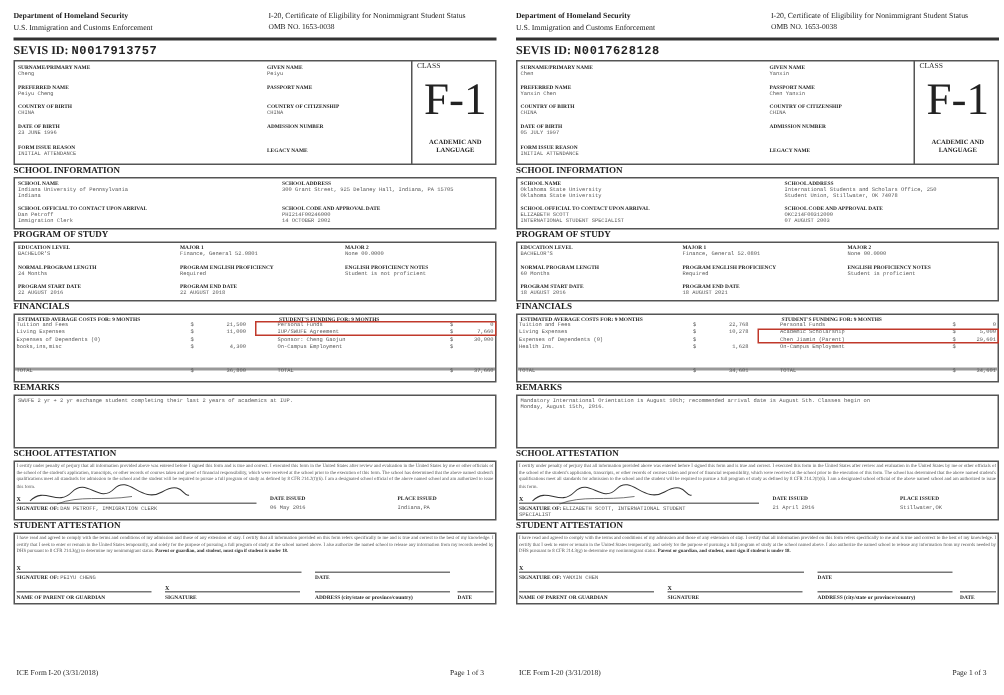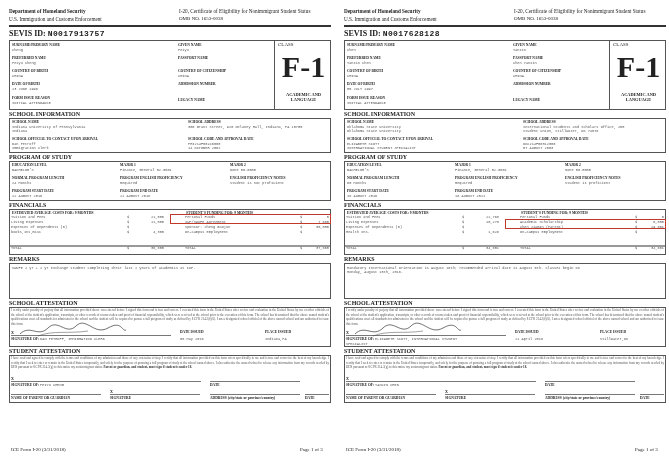--- a/index.html
+++ b/index.html
@@ -14,21 +14,21 @@
   .hdr .formtitle { position:absolute; left:170px; top:0; font-size:5.2px; white-space:nowrap; }
   .hdr .omb { position:absolute; left:170px; top:8px; font-size:5px; }
   .thick { position:absolute; left:9px; top:25px; width:322px; height:2px; background:#333; }
   .sevis { position:absolute; left:9px; top:29px; font-size:8px; font-weight:bold; white-space:nowrap; }
   .sevis .mono { font-size:8px; letter-spacing:0.4px; }
   .box { position:absolute; border:1px solid #555; box-sizing:border-box; }
   .lbl { position:absolute; font-size:3.6px; font-weight:bold; text-transform:uppercase; white-space:nowrap; }
   .val { position:absolute; font-size:3.6px; font-family:"Liberation Mono", monospace; color:#555; white-space:nowrap; }
   .classbox { position:absolute; left:274px; top:40px; width:57px; height:70px; border-left:1px solid #555; }
   .classbox .c1 { position:absolute; left:3px; top:2px; font-size:5px; }
-  .classbox .f1 { position:absolute; left:0; width:57px; top:10px; text-align:center; font-size:30px; font-weight:bold; line-height:34px; }
+  .classbox .f1 { position:absolute; left:0; width:57px; top:10px; text-align:center; font-size:30px; font-weight:normal; line-height:34px; }
   .classbox .c2 { position:absolute; left:0; width:57px; top:52px; text-align:center; font-size:4.4px; font-weight:bold; line-height:5px; }
   .sect { position:absolute; left:9px; font-size:6px; font-weight:bold; text-transform:uppercase; white-space:nowrap; }
   .greyrule { position:absolute; height:2px; background:#999; }
   .fin-row { position:absolute; font-size:3.6px; font-family:"Liberation Mono", monospace; color:#555; white-space:nowrap; }
   .redbox { position:absolute; border:1px solid #c0392b; box-sizing:border-box; }
   .para { position:absolute; left:11px; width:318px; font-size:3.2px; line-height:4.5px; color:#555; text-align:justify; }
   .sigline { position:absolute; height:1px; background:#777; }
   .footer { position:absolute; top:447px; font-size:5px; }
   .sig-scribble { position:absolute; }
 </style>

